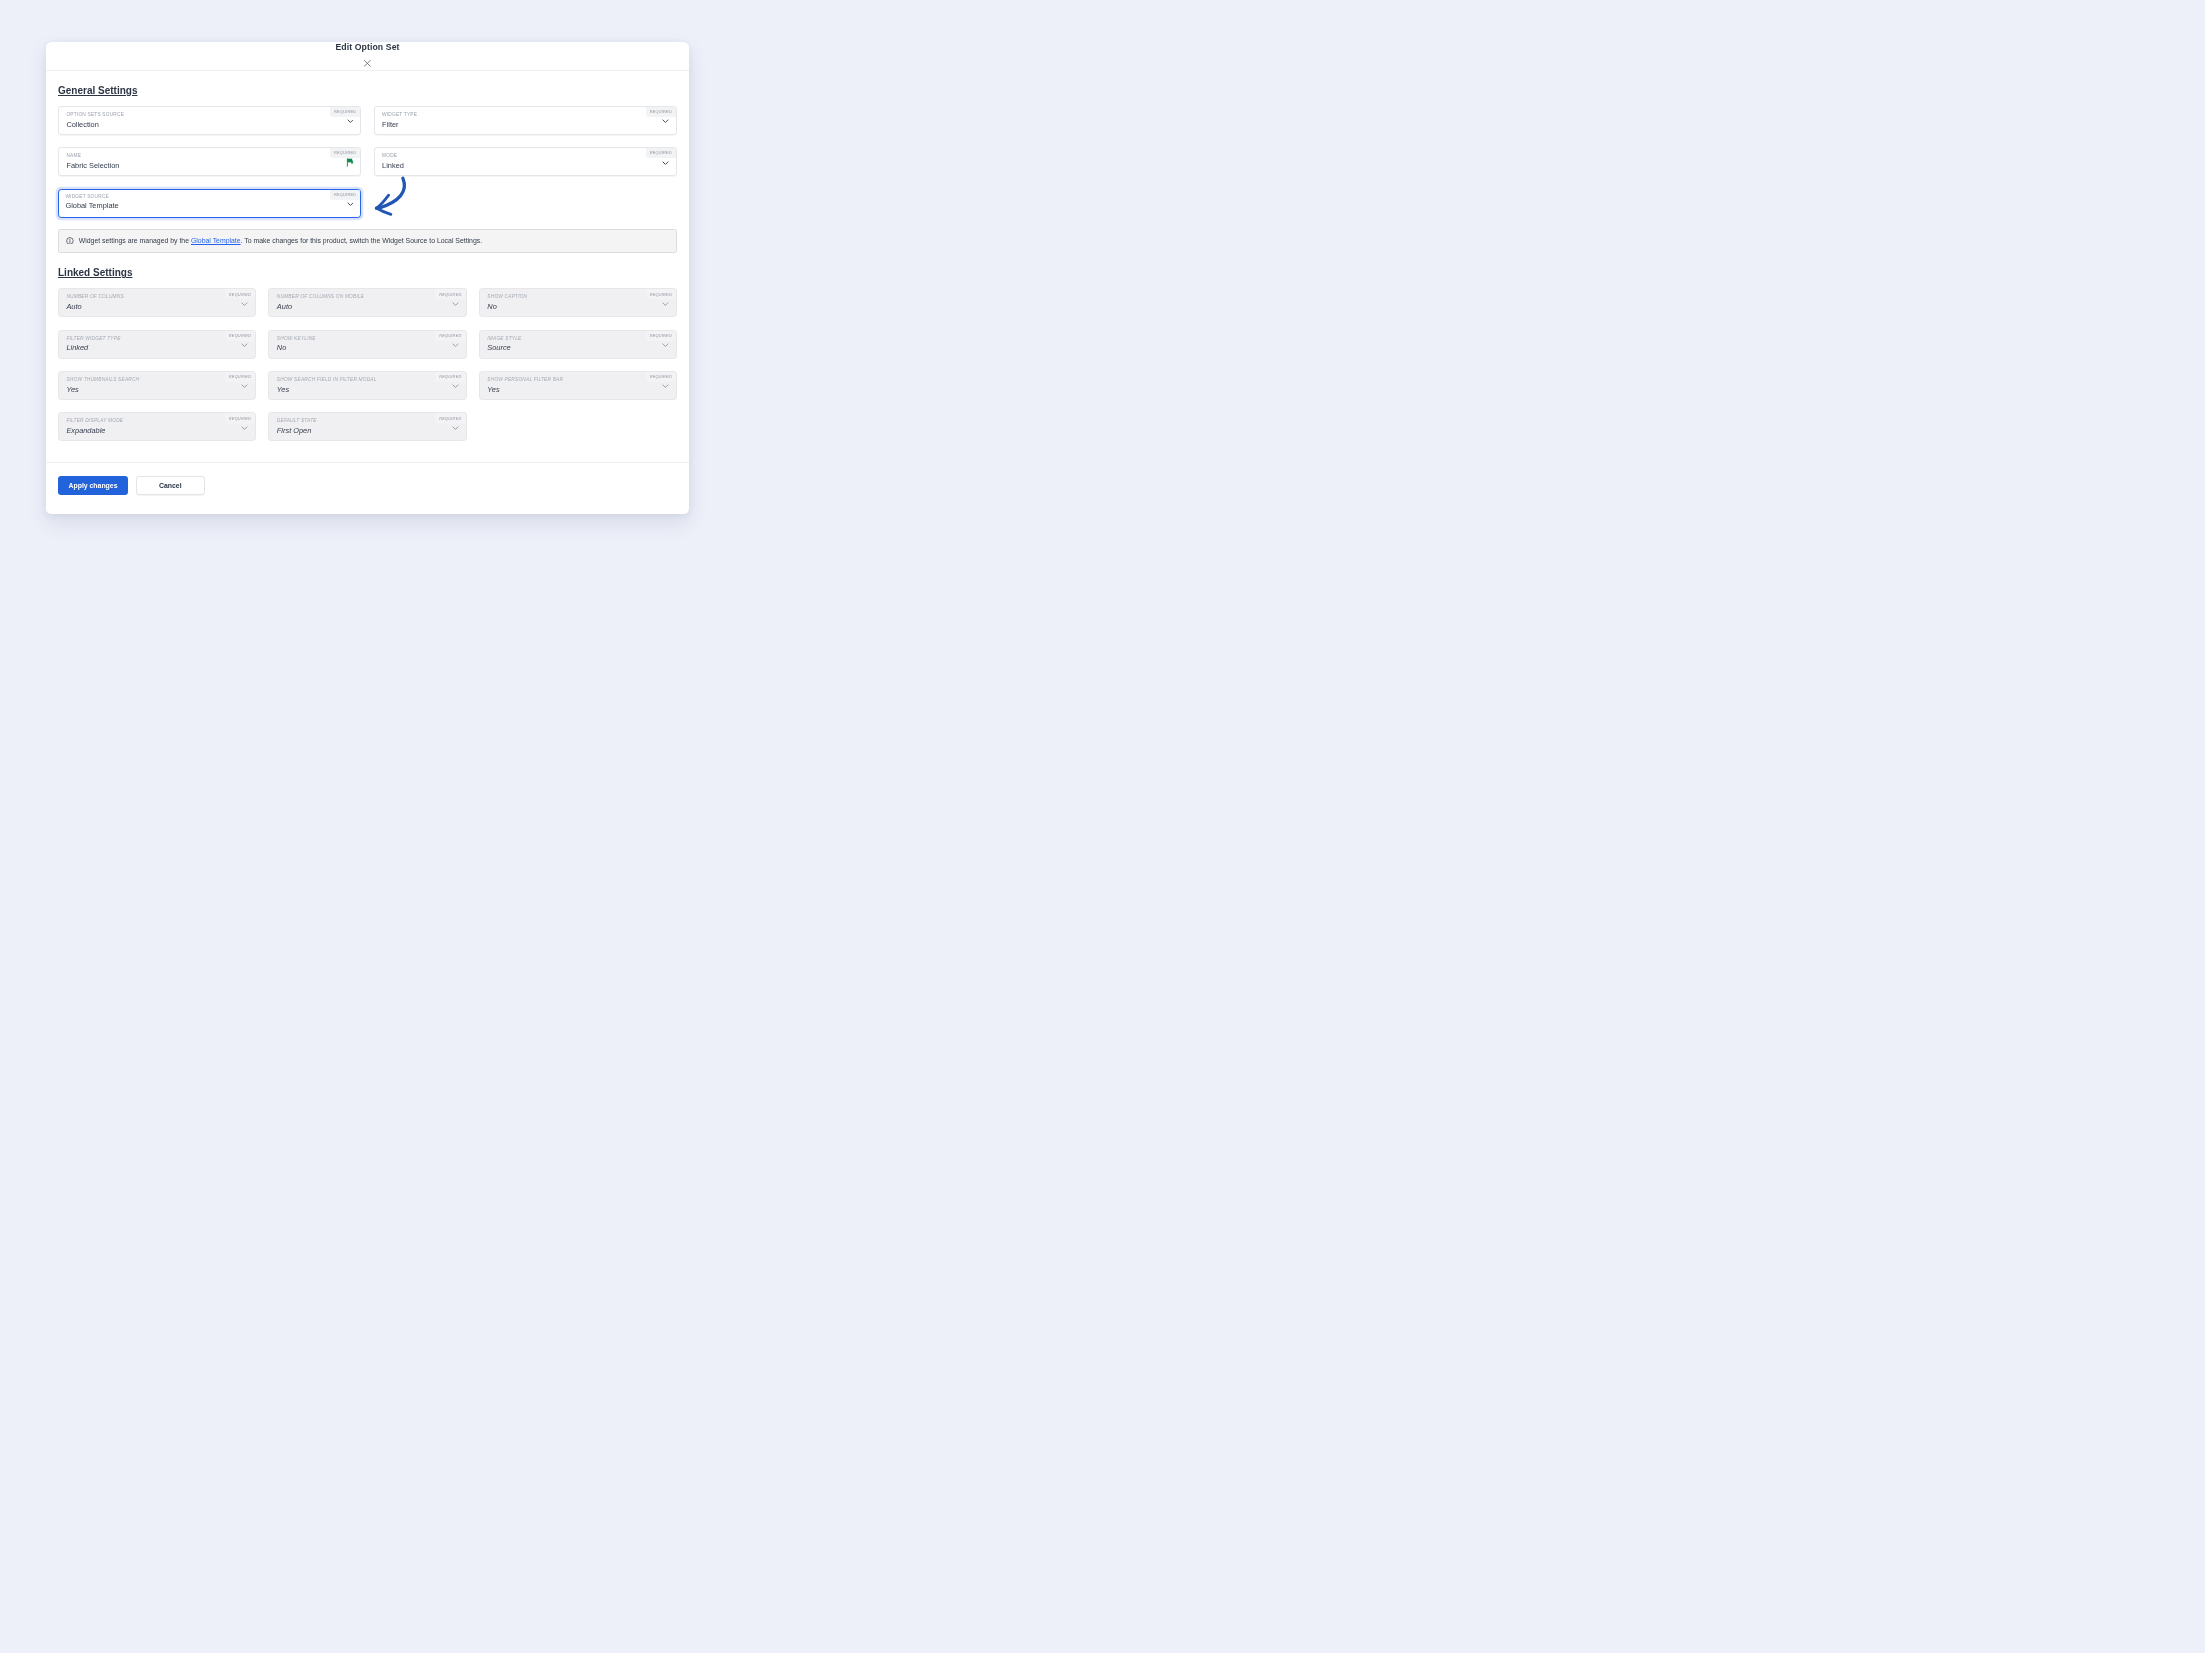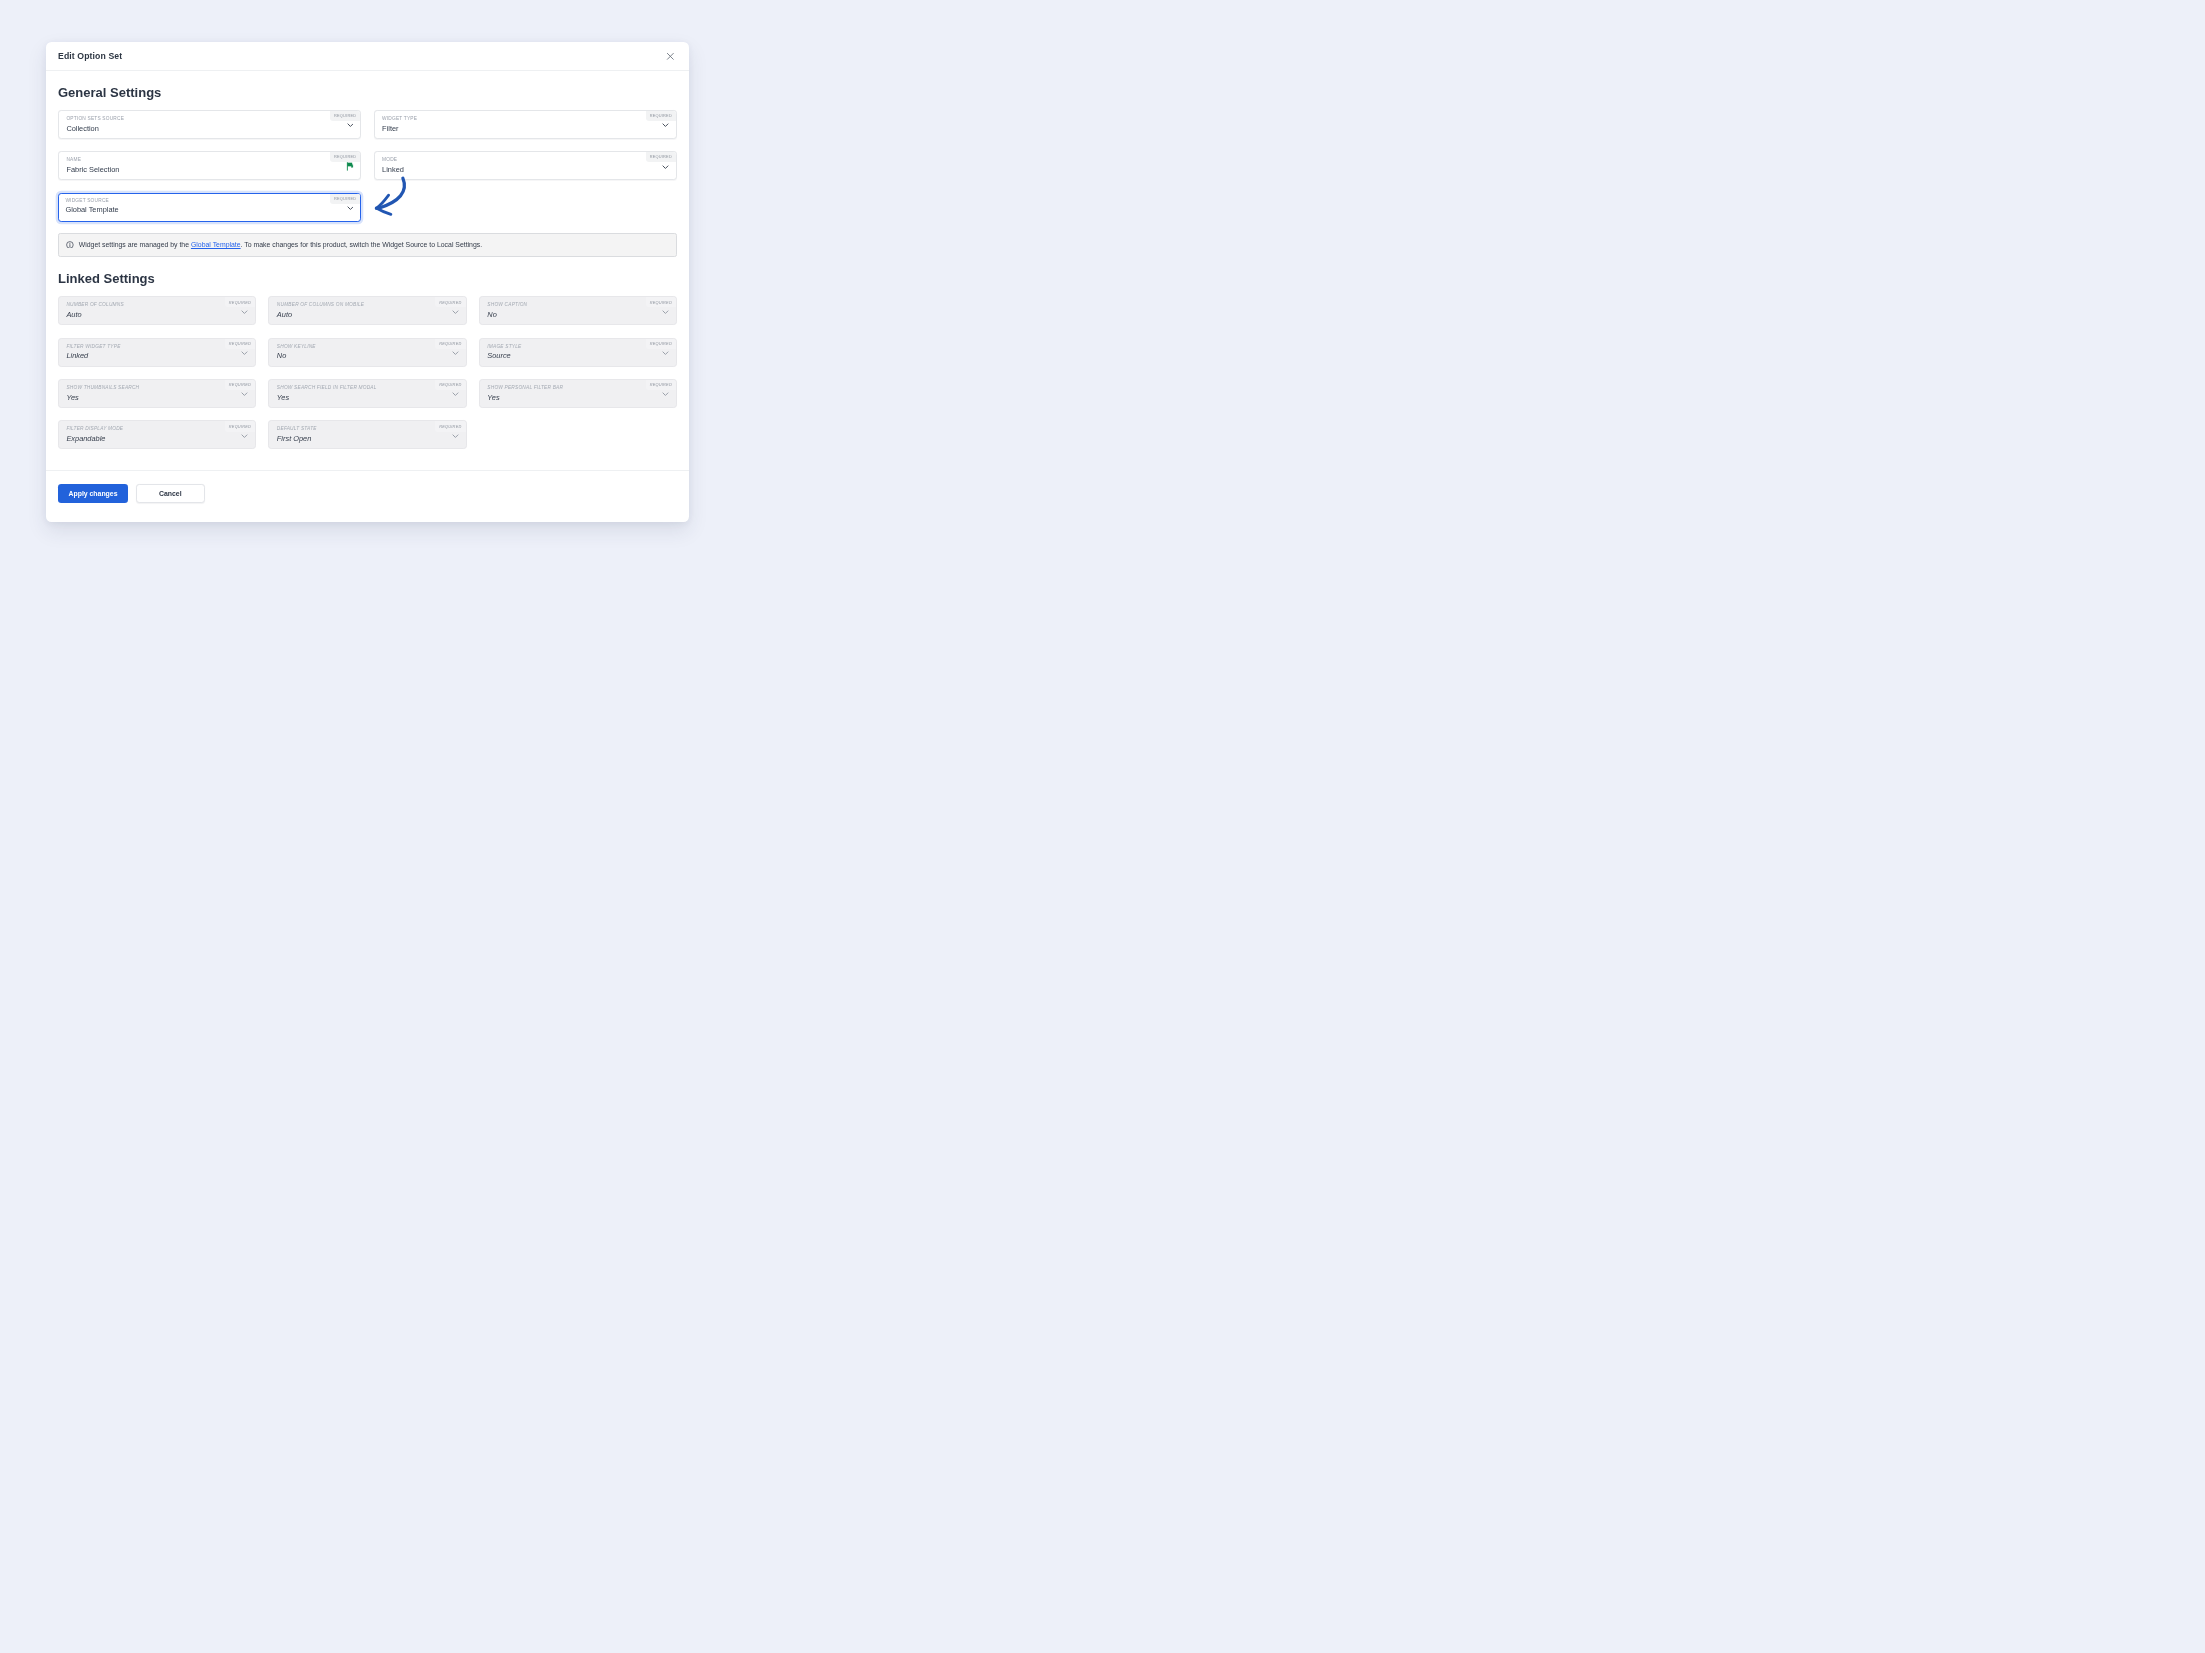--- a/index.html
+++ b/index.html
@@ -12,28 +12,29 @@
   }
   .modal {
     position:absolute; left:46px; top:42px; width:643px;
     background:#ffffff; border-radius:5.5px;
     box-shadow:0 8.3px 20.7px rgba(35,48,77,0.10), 0 1.8px 6.4px rgba(35,48,77,0.06);
   }
   .modal-header {
     height:29px; padding:0 12px;
     display:flex; align-items:center; justify-content:space-between;
     border-bottom:0.9px solid #eef0f2;
+    flex-direction:column;
   }
   .modal-title { font-size:8.7px; font-weight:700; color:#2d3643; letter-spacing:0.1px; }
   .close-btn {
     width:13px; height:13px; border:none; background:transparent; cursor:pointer;
     display:flex; align-items:center; justify-content:center;
   }
   .modal-body { padding:13.8px 12px 10px; }
-  .section-heading { font-size:13px; font-weight:700; color:#2c3544; margin-bottom:10px; }
+  .section-heading { font-size:10px; font-weight:700; color:#2c3544; margin-bottom:10px;text-decoration:underline; }
   .grid2 { display:grid; grid-template-columns:1fr 1fr; gap:12.4px; margin-bottom:12.4px; }
   .grid3 { display:grid; grid-template-columns:1fr 1fr 1fr; gap:12.4px; margin-bottom:12.4px; }
   .grid3:last-child { margin-bottom:11px; }
 
   .field {
     position:relative; height:29px; border-radius:3.2px;
     padding:5px 20px 0 7.4px;
     background:#ffffff; border:0.5px solid #e4e6e9;
     box-shadow:0 0.5px 0.9px rgba(16,24,40,0.04);
   }

